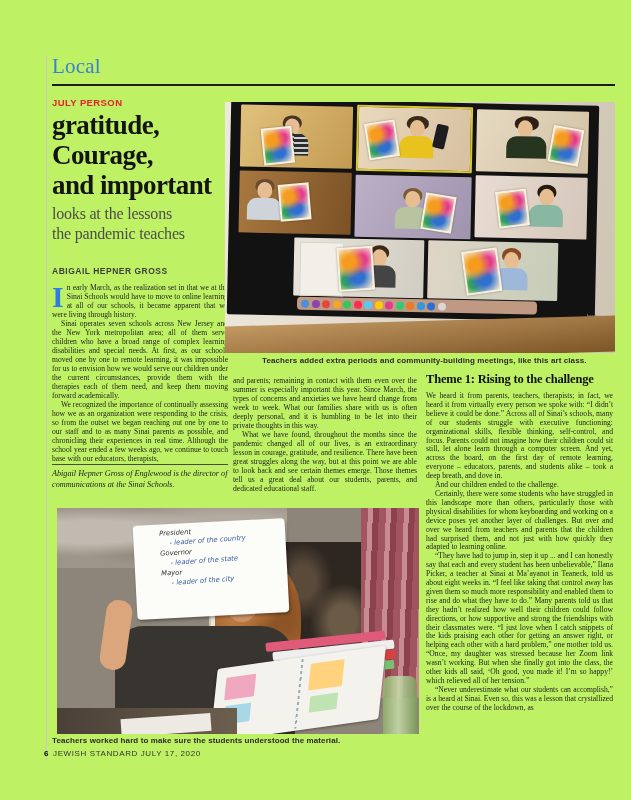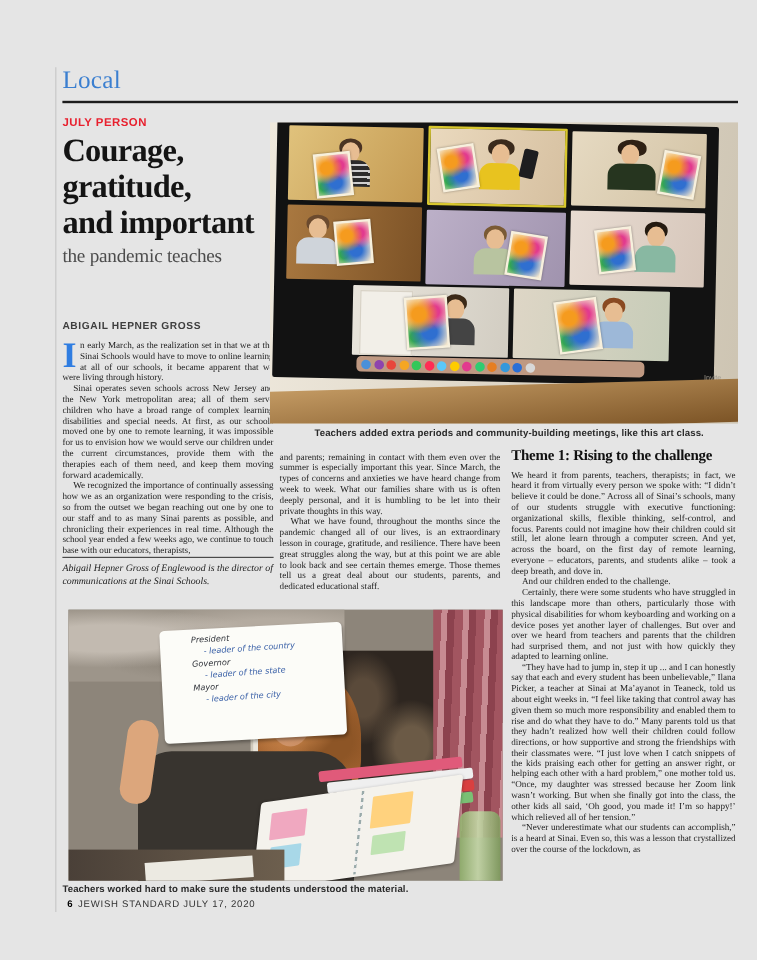--- a/index.html
+++ b/index.html
@@ -1,17 +1,17 @@
 <!DOCTYPE html>
 <html lang="en"><head>
 <meta charset="utf-8">
 <style>
   html,body { margin:0; padding:0; background:#ffffff; }
   .page {
-    position:relative; width:631px; height:800px; background:#e5e5e5;
+    position:relative; width:631px; height:800px; background:#bef264;
     font-family:"Liberation Serif", serif; overflow:hidden;
   }
   .abs { position:absolute; }
 
   
   .scan-line { left:46px; top:56px; width:1px; height:704px; background:#c9c9c9; }
   .section-name { left:52px; top:54px; font-size:21px; color:#3b7fd0; letter-spacing:0.2px; }
   .section-rule { left:52px; top:84px; width:563px; height:2px; background:#1c1c1c; }
   .kicker { left:52px; top:97px; font-family:"Liberation Sans", sans-serif; font-weight:bold;
             font-size:9.5px; letter-spacing:0.4px; color:#e8202e; }
@@ -34,21 +34,21 @@
              color:#2f7de1; padding:1px 3px 0 0; }
   .credit { left:52px; top:464px; width:176px; font-style:italic; font-size:8.2px; line-height:10.5px;
             color:#222; border-top:1px solid #4a4a4a; padding-top:4px; }
   .theme-heading { left:426px; top:372px; width:190px; font-weight:bold; font-size:12.5px;
                    color:#111; letter-spacing:-0.2px; }
 
   .photo-caption { font-family:"Liberation Sans", sans-serif; font-weight:bold;
                    font-size:8px; color:#2a2a2a; letter-spacing:0.1px; }
   .cap1 { left:229px; top:356px; width:386px;margin-left:33px; }
   .cap2 { left:52px;  top:736px; width:380px; }
-  .footer { left:56px; top:749px; font-family:"Liberation Sans", sans-serif; font-size:8px;
+  .footer { left:44px; top:749px; font-family:"Liberation Sans", sans-serif; font-size:8px;
             color:#333; letter-spacing:0.6px; }
   .footer b { color:#000; margin-right:4px; }
 
   
   .photo1 { left:225px; top:102px; width:390px; height:251px; overflow:hidden;
             background:linear-gradient(100deg,#efe9dd 0%, #ddd5c6 55%, #cdc4b2 100%); }
   .monitor { position:absolute; left:4px; top:0px; width:368px; height:216px;
              background:#121212; transform:rotate(1.2deg); border-radius:2px; }
   .tile { position:absolute; overflow:hidden; border-radius:1px; }
   .tile .head  { position:absolute; width:15px; height:17px; border-radius:50%; background:#e7bd92; }
@@ -125,26 +125,27 @@
 
 <div class="page">
 
   <div class="abs scan-line"></div>
 
   <div class="abs section-name">Local</div>
   <div class="abs section-rule"></div>
   <div class="abs kicker">JULY PERSON</div>
 
   <div class="abs headline">
+    <div>gratitude,</div>
     <div>Courage,</div>
-    <div>gratitude,</div>
     <div>and important</div>
   </div>
 
   <div class="abs subhead">
+    <div>looks at the lessons</div>
     <div>the pandemic teaches</div>
   </div>
 
   <div class="abs byline">ABIGAIL HEPNER GROSS</div>
 
   <div class="abs bodycol col1">
     <p class="noindent"><span class="dropcap">I</span><span>n early March, as the realization set in that we at the Sinai Schools would have to move to online learning at all of our schools, it became apparent that we were living through history.</span></p>
     <p>Sinai operates seven schools across New Jersey and the New York metropolitan area; all of them serve children who have a broad range of complex learning disabilities and special needs. At first, as our schools moved one by one to remote learning, it was impossible for us to envision how we would serve our children under the current circumstances, provide them with the therapies each of them need, and keep them moving forward academically.</p>
     <p>We recognized the importance of continually assessing how we as an organization were responding to the crisis, so from the outset we began reaching out one by one to our staff and to as many Sinai parents as possible, and chronicling their experiences in real time. Although the school year ended a few weeks ago, we continue to touch base with our educators, therapists,</p>
   </div>

